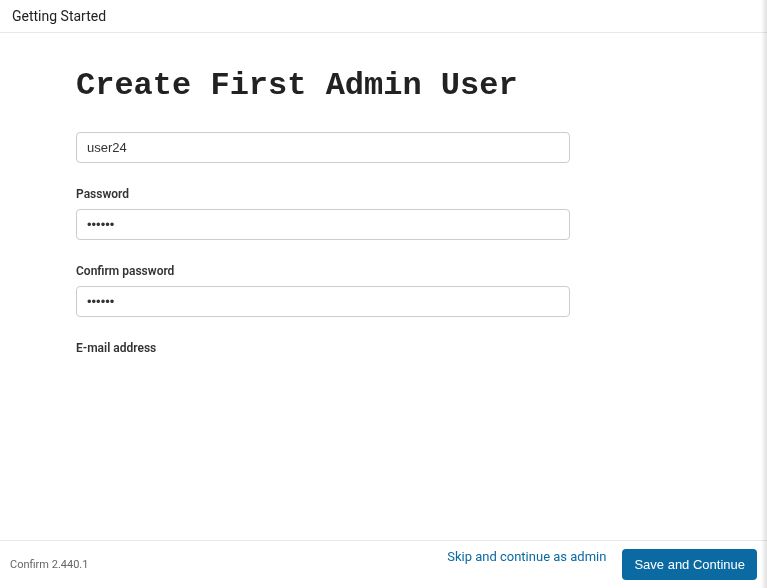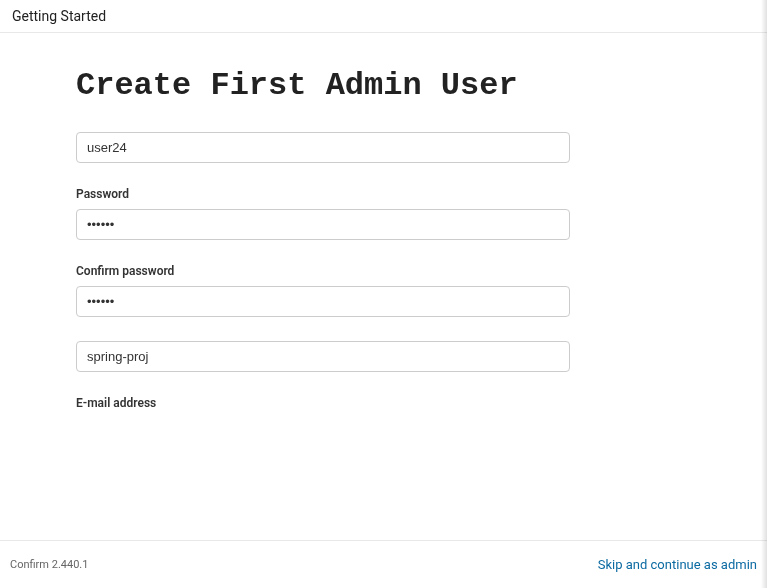--- a/index.html
+++ b/index.html
@@ -123,28 +123,28 @@
     <label class="form-label">Password</label>
     <input type="password" class="form-input" value="••••••" style="">
   </div>
 
   <div class="form-group">
     <label class="form-label">Confirm password</label>
     <input type="password" class="form-input" value="••••••" style="">
   </div>
 
   <div class="form-group">
-    <input type="text" class="form-input" value="spring-proj" style="">
   </div>
 
   <div class="form-group">
     <label class="form-label">E-mail address</label>
   </div>
 </div>
 
 <div class="footer">
   <div class="footer-version">Confirm 2.440.1</div>
   <div class="footer-actions">
     <a class="skip-link">Skip and continue as admin</a>
+    <button class="primary-btn">Save and Continue</button>
   </div>
 </div>
 
 <div class="scroll-edge"></div>
 
 </body></html>

